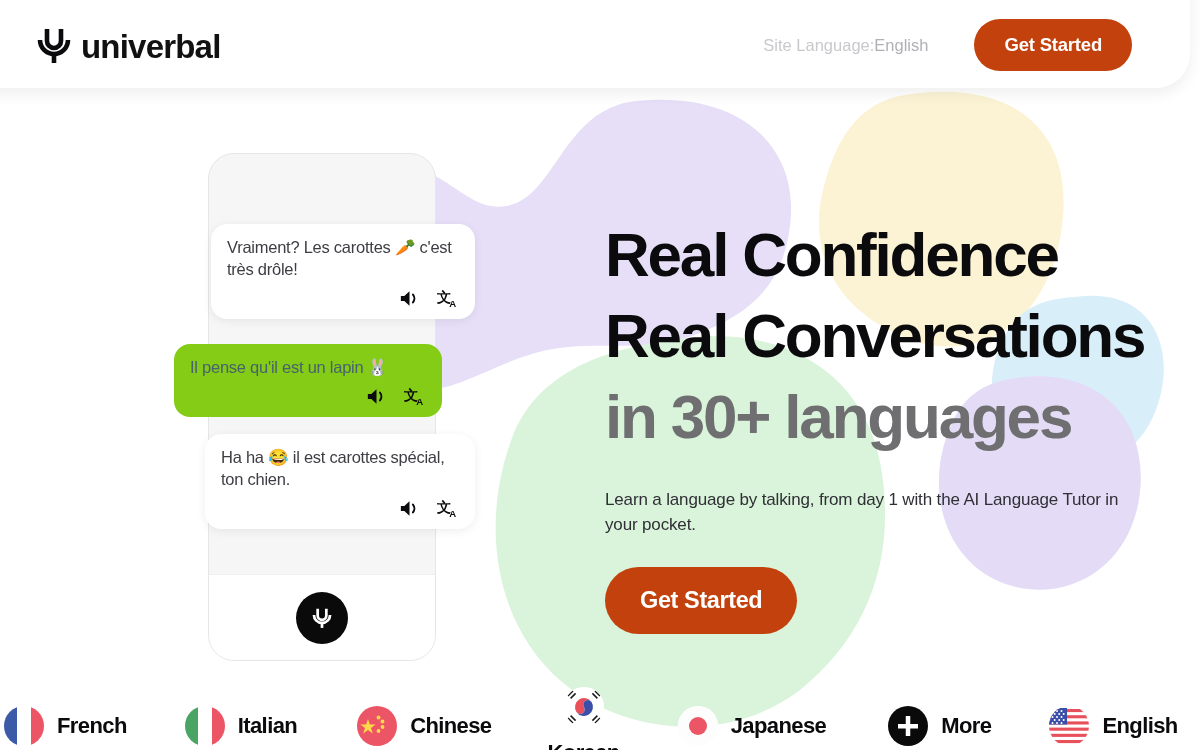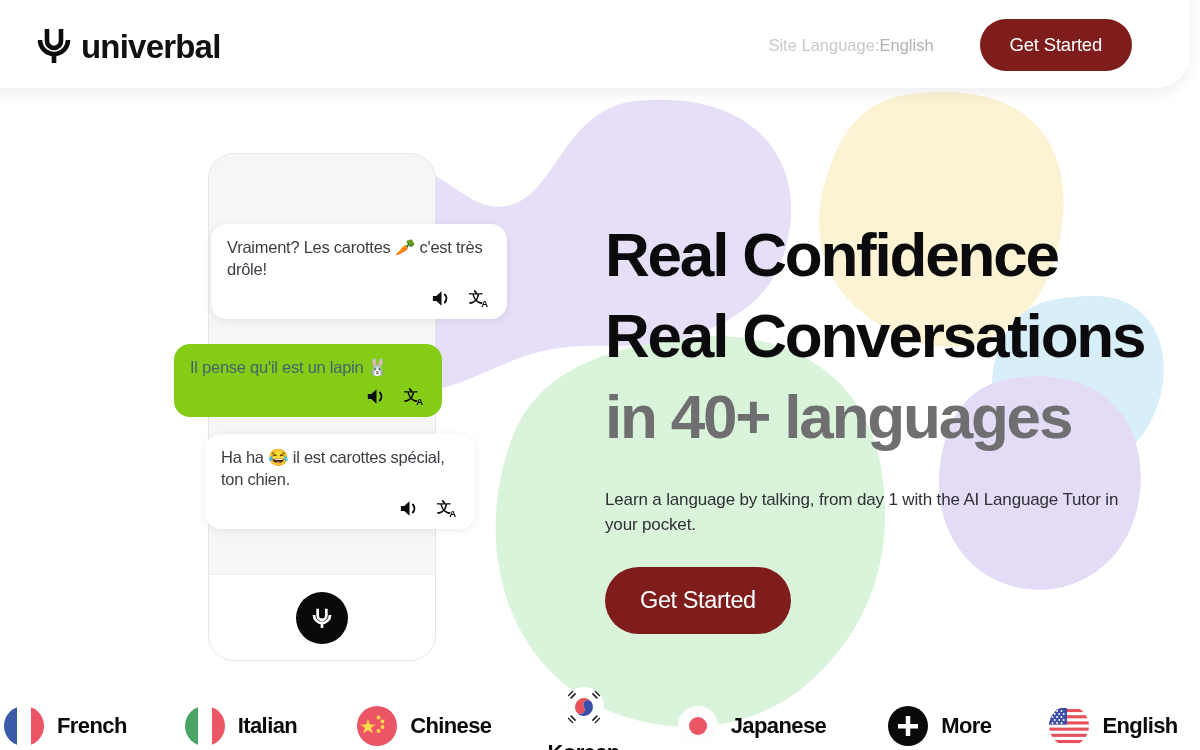--- a/index.html
+++ b/index.html
@@ -72,26 +72,26 @@
   }
   #site-language {
     display: flex;
     align-items: baseline;
     font-size: 16.5px;
   }
   #site-language-label { color: #c9c9cd; font-weight: 400; }
   #site-language-value { color: #b0b0b6; font-weight: 500; }
 
   .pill-btn {
-    background: #7f1d1d;
+    background: #c2410c;
     color: #ffffff;
     border: none;
     border-radius: 999px;
     font-family: "Liberation Sans", sans-serif;
-    font-weight: 400;
+    font-weight: 700;
     cursor: pointer;
     white-space: nowrap;
   }
   #header-cta {
     font-size: 18.5px;
     padding: 15px 30px;
     letter-spacing: -0.2px;
   }
 
   
@@ -187,21 +187,21 @@
   .bubble-in {
     background: #ffffff;
     box-shadow: 0 2px 10px rgba(0,0,0,0.07);
     color: #3d3d44;
   }
   .bubble-out {
     background: #84cc16;
     color: #47636e;
   }
 
-  #bubble-1 { left: 211px; top: 224px; width: 296px; }
+  #bubble-1 { left: 211px; top: 224px; width: 264px; }
   #bubble-2 { left: 174px; top: 344px; width: 268px; }
   #bubble-3 { left: 205px; top: 434px; width: 270px; }
 
   
   #hero {
     position: absolute;
     left: 605px;
     top: 214px;
     width: 560px;
     z-index: 25;
@@ -359,21 +359,21 @@
     <svg class="act-icon" width="22" height="21" viewBox="0 0 24 23" aria-hidden="true">
       <text x="0" y="15.5" font-family="'DejaVu Sans', sans-serif" font-size="15.5" font-weight="700" fill="#0b0b0d">文</text>
       <text x="13.5" y="21" font-family="'Liberation Sans', sans-serif" font-size="10.5" font-weight="700" fill="#0b0b0d">A</text>
     </svg>
   </div>
 </div>
 
 <div id="hero">
   <h1 class="headline">Real Confidence</h1>
   <h1 class="headline">Real Conversations</h1>
-  <h1 class="headline muted">in 40+ languages</h1>
+  <h1 class="headline muted">in 30+ languages</h1>
   <p id="hero-sub">Learn a language by talking, from day 1 with the AI Language Tutor in your pocket.</p>
   <button id="hero-cta" class="pill-btn">Get Started</button>
 </div>
 
 <div id="lang-strip">
 
   <div class="lang-item" style="margin-left:4px;">
     <div class="lang-flag flag-fr"></div>
     <span class="lang-label">French</span>
   </div>

